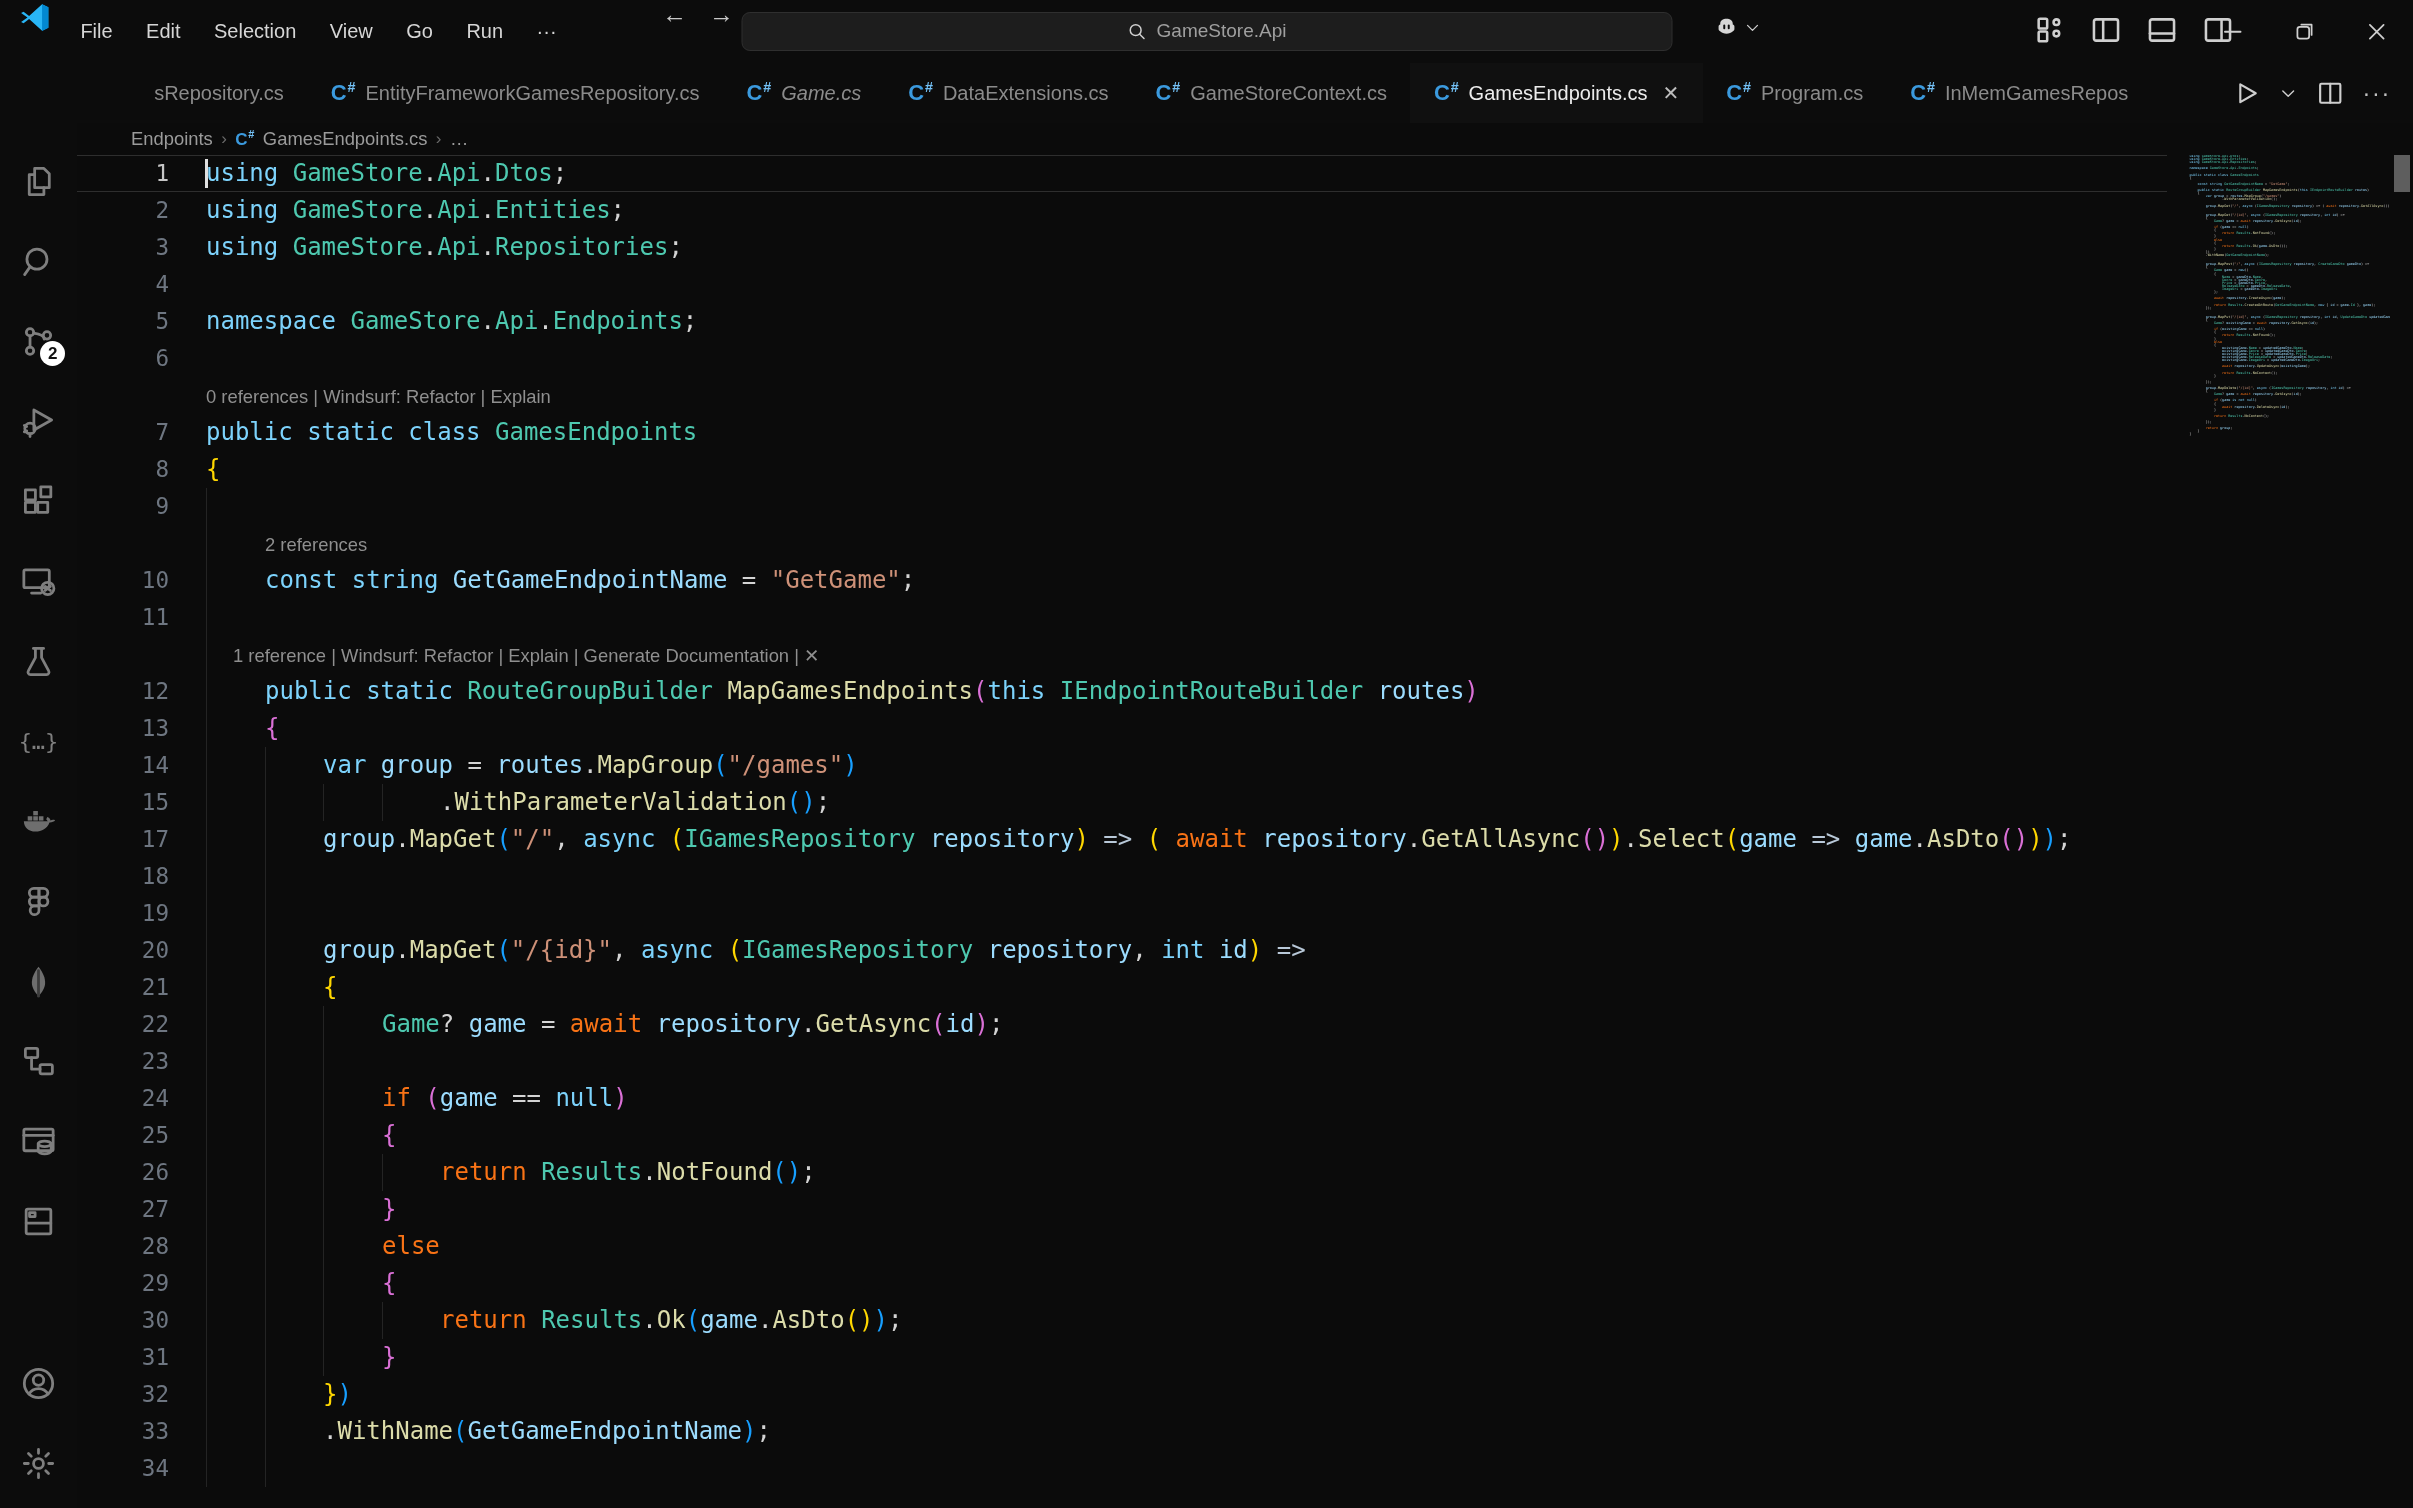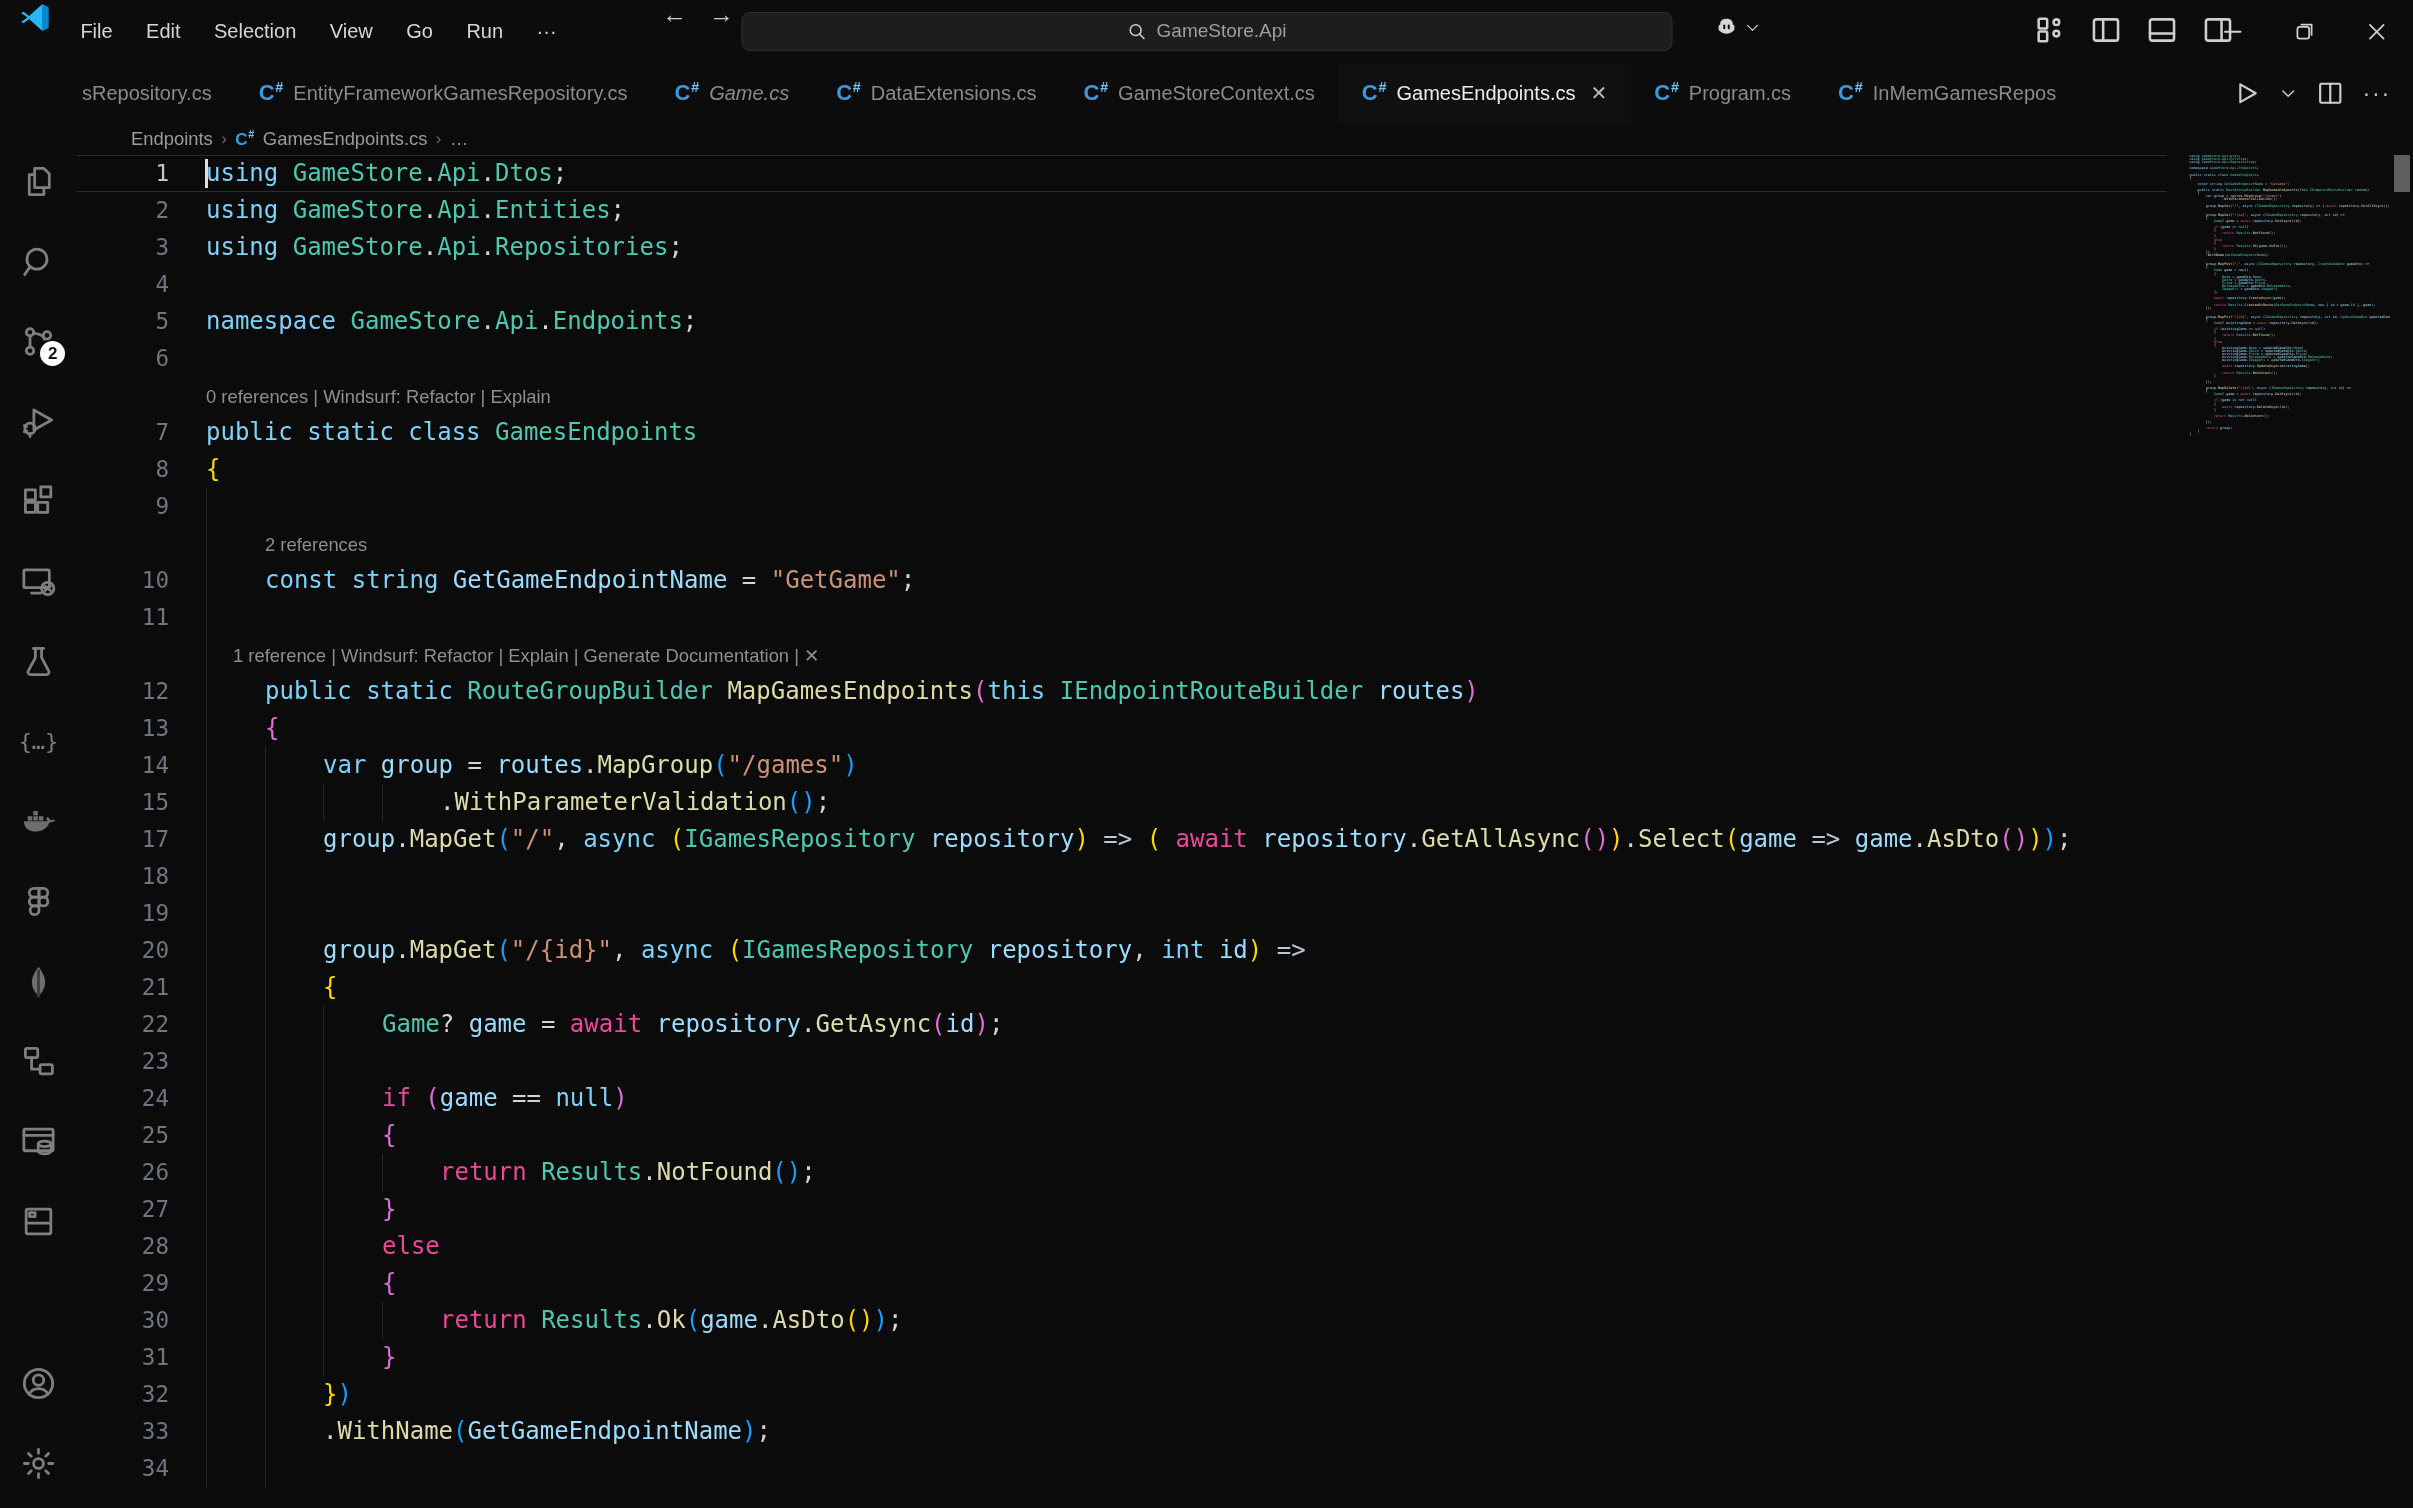--- a/index.html
+++ b/index.html
@@ -18,21 +18,21 @@
     background:#1d1d1d; border:0.8px solid #2f2f2f; border-radius:8.4px; display:flex; align-items:center;
     justify-content:center; gap:10px; color:#9f9f9f; font-size:19px; }
   .copilot { position:absolute; left:1714px; top:15px; display:flex; align-items:center; gap:5px; }
   .layout-icons { position:absolute; left:2033px; top:13.4px; display:flex; gap:22px; }
   .layout-icons svg, .copilot svg { display:block; }
   .win-controls { position:absolute; right:0; top:0; height:63px; display:flex; }
   .win-btn { width:72px; height:63px; display:flex; align-items:center; justify-content:center; }
 
   
   .tabbar { height:60px; background:#0c0c0c; display:flex; align-items:stretch; padding-left:77px; }
-  .tabs { display:flex; flex:1; overflow:hidden; }
+  .tabs { display:flex; flex:1; overflow:hidden;justify-content:center; }
   .tab { display:flex; align-items:center; gap:10px; padding:0 23.5px; font-size:20px; color:#8b8b8b;
     white-space:nowrap; background:#0c0c0c; cursor:default; }
   .tab.active { color:#ececec; background:#101010; }
   .tab.italic .tab-label { font-style:italic; }
   .tab.clipfirst { padding-left:5px; }
   .tab.cliplast { max-width:251px; overflow:hidden; }
   .tab-close { font-size:20px; color:#bdbdbd; margin-left:5px; }
   .csicon { font-family:"Liberation Sans", sans-serif; font-weight:bold; color:#3b9ade; font-size:22px; }
   .csicon .hash { font-size:14.3px; color:#73c0f5; vertical-align:super; margin-left:0.8px; }
   .tab-actions { display:flex; align-items:center; gap:18.4px; padding:0 22px; }
@@ -58,21 +58,21 @@
   .ln { width:129px; padding-right:37px; text-align:right; color:#6e7681; flex:0 0 auto;
     font-size:22.6px; }
   .row.cur .ln { color:#c6c6c6; }
   .code { position:relative; flex:1; }
   .guide { position:absolute; top:0; bottom:0; width:0.8px; background:#242424; }
   .lens { font-family:"Liberation Sans", sans-serif; font-size:18.4px; color:#8f8f8f; }
   .curline { position:absolute; left:0; right:246px; top:0; height:37px;
     border-top:1.7px solid #2e2e2e; border-bottom:1.7px solid #2e2e2e; pointer-events:none; }
   .cursor { position:absolute; left:128px; top:4.2px; width:2.5px; height:28.5px; background:#e0e0e0; }
 
-  .k  { color:#7dd3fc; } .ctl{ color:#ec4899; } .ty { color:#4EC9B0; }
+  .k  { color:#7dd3fc; } .ctl{ color:#f97316; } .ty { color:#4EC9B0; }
   .fn { color:#DCDCAA; } .v  { color:#9CDCFE; } .s  { color:#CE9178; }
   .pl { color:#D4D4D4; } .op { color:#b8c8d8; }
   .bg { color:#FFD700; } .bp { color:#DA70D6; } .bb { color:#179FFF; }
 
   
   .minimap { position:absolute; top:32px; right:22.6px; width:201px; bottom:0; background:#0b0b0b;
     font-family:"DejaVu Sans Mono", monospace; font-size:3.4px; line-height:3.1px; white-space:pre; overflow:hidden; }
   .scrollbar { position:absolute; top:32px; right:0; width:22.6px; bottom:0; }
   .sb-mark { position:absolute; top:0; left:3.4px; right:3.4px; height:37px; background:#6d6d6d; opacity:.85; }
 

